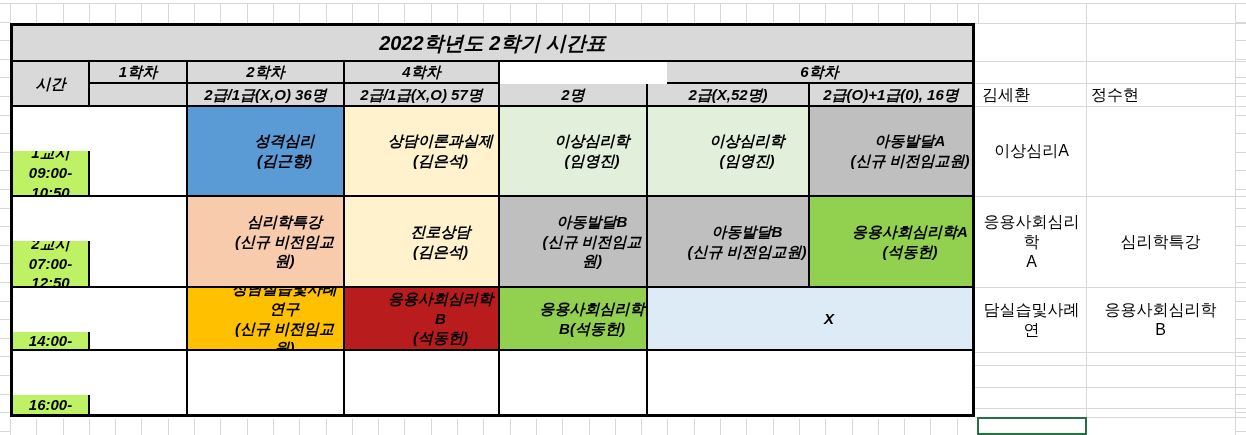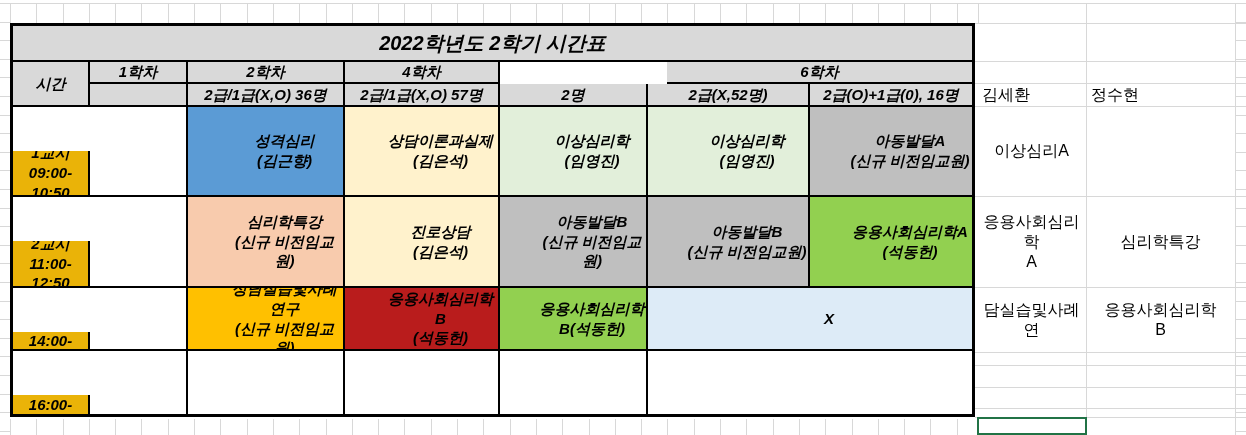--- a/index.html
+++ b/index.html
@@ -17,21 +17,21 @@
              grid-template-columns:77px 98px 157px 155px 148px 162px 162px;
              grid-template-rows:36px 22px 23px 90px 91px 63px 63px;}
   .cell{box-sizing:border-box;border-right:2px solid #000;border-bottom:2px solid #000;
         display:flex;align-items:center;justify-content:center;text-align:center;
         white-space:pre-line;font-weight:bold;line-height:1.32;padding:1px;overflow:hidden;font-style:italic;}
   .cell.no-r{border-right:none;}
   .cell.no-b{border-bottom:none;}
   .title-cell{font-size:20px;background:#D9D9D9;}
   .head{background:#D9D9D9;font-size:15px;}
   .course{font-size:15px;padding-left:39px;}
-  .time{font-size:15px;background:#eab308;margin-top:44px;}
+  .time{font-size:15px;background:#bef264;margin-top:44px;}
   
   .staff-label{position:absolute;top:84px;height:22px;line-height:22px;font-size:16px;font-weight:normal;}
   .annotation{position:absolute;display:flex;align-items:center;justify-content:center;
               text-align:center;white-space:pre-line;font-size:16px;line-height:1.25;font-weight:normal;}
   .selection-box{position:absolute;left:977px;top:417px;width:110px;height:18px;
                  box-sizing:border-box;border:2px solid #217346;background:transparent;}
 </style>
 </head>
 <body>
 
@@ -82,21 +82,21 @@
 (김근향)</div>
       <div class="cell course" style="grid-area: 4 / 4 / 5 / 5; background: rgb(255, 242, 204);">상담이론과실제
 (김은석)</div>
       <div class="cell course" style="grid-area: 4 / 5 / 5 / 6; background: rgb(226, 239, 218);">이상심리학
 (임영진)</div>
       <div class="cell course" style="grid-area: 4 / 6 / 5 / 7; background: rgb(226, 239, 218);">이상심리학
 (임영진)</div>
       <div class="cell course no-r" style="grid-area: 4 / 7 / 5 / 8; background: rgb(191, 191, 191);">아동발달A
 (신규 비전임교원)</div>
       <div class="cell time" style="grid-area: 5 / 1 / 6 / 2;">2교시
-11:00-
+07:00-
 12:50</div>
       <div class="cell course" style="grid-area: 5 / 2 / 6 / 3;"></div>
       <div class="cell course" style="grid-area: 5 / 3 / 6 / 4; background: rgb(248, 203, 173);">심리학특강
 (신규 비전임교원)</div>
       <div class="cell course" style="grid-area: 5 / 4 / 6 / 5; background: rgb(255, 242, 204);">진로상담
 (김은석)</div>
       <div class="cell course" style="grid-area: 5 / 5 / 6 / 6; background: rgb(191, 191, 191);">아동발달B
 (신규 비전임교원)</div>
       <div class="cell course" style="grid-area: 5 / 6 / 6 / 7; background: rgb(191, 191, 191);">아동발달B
 (신규 비전임교원)</div>

